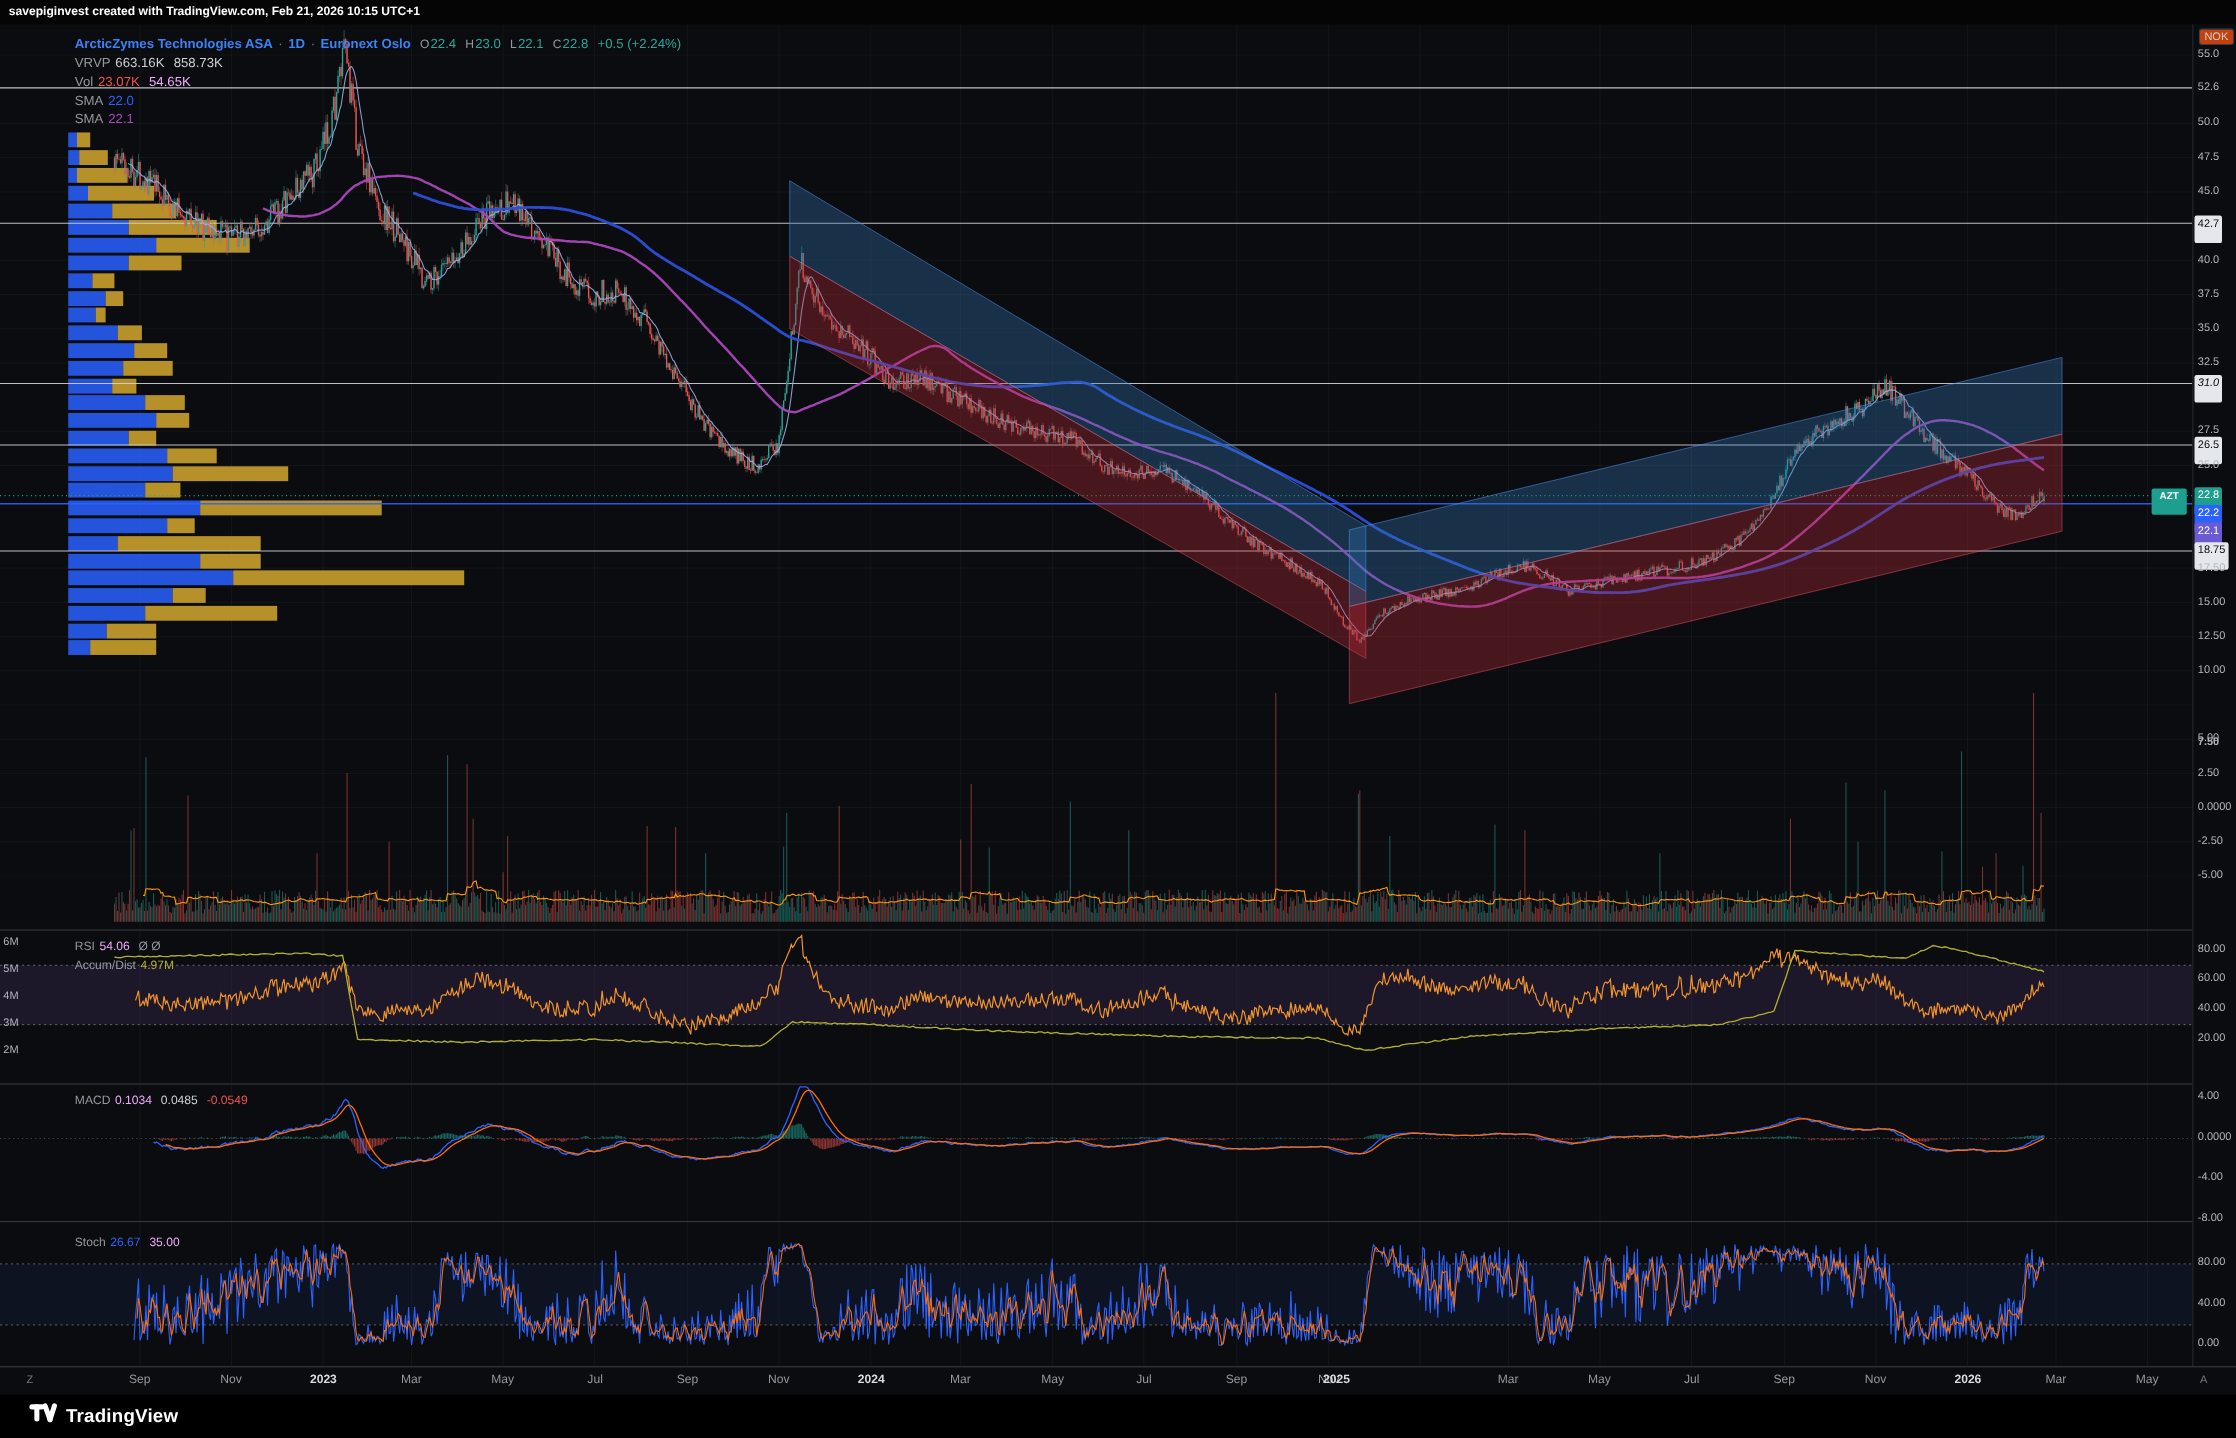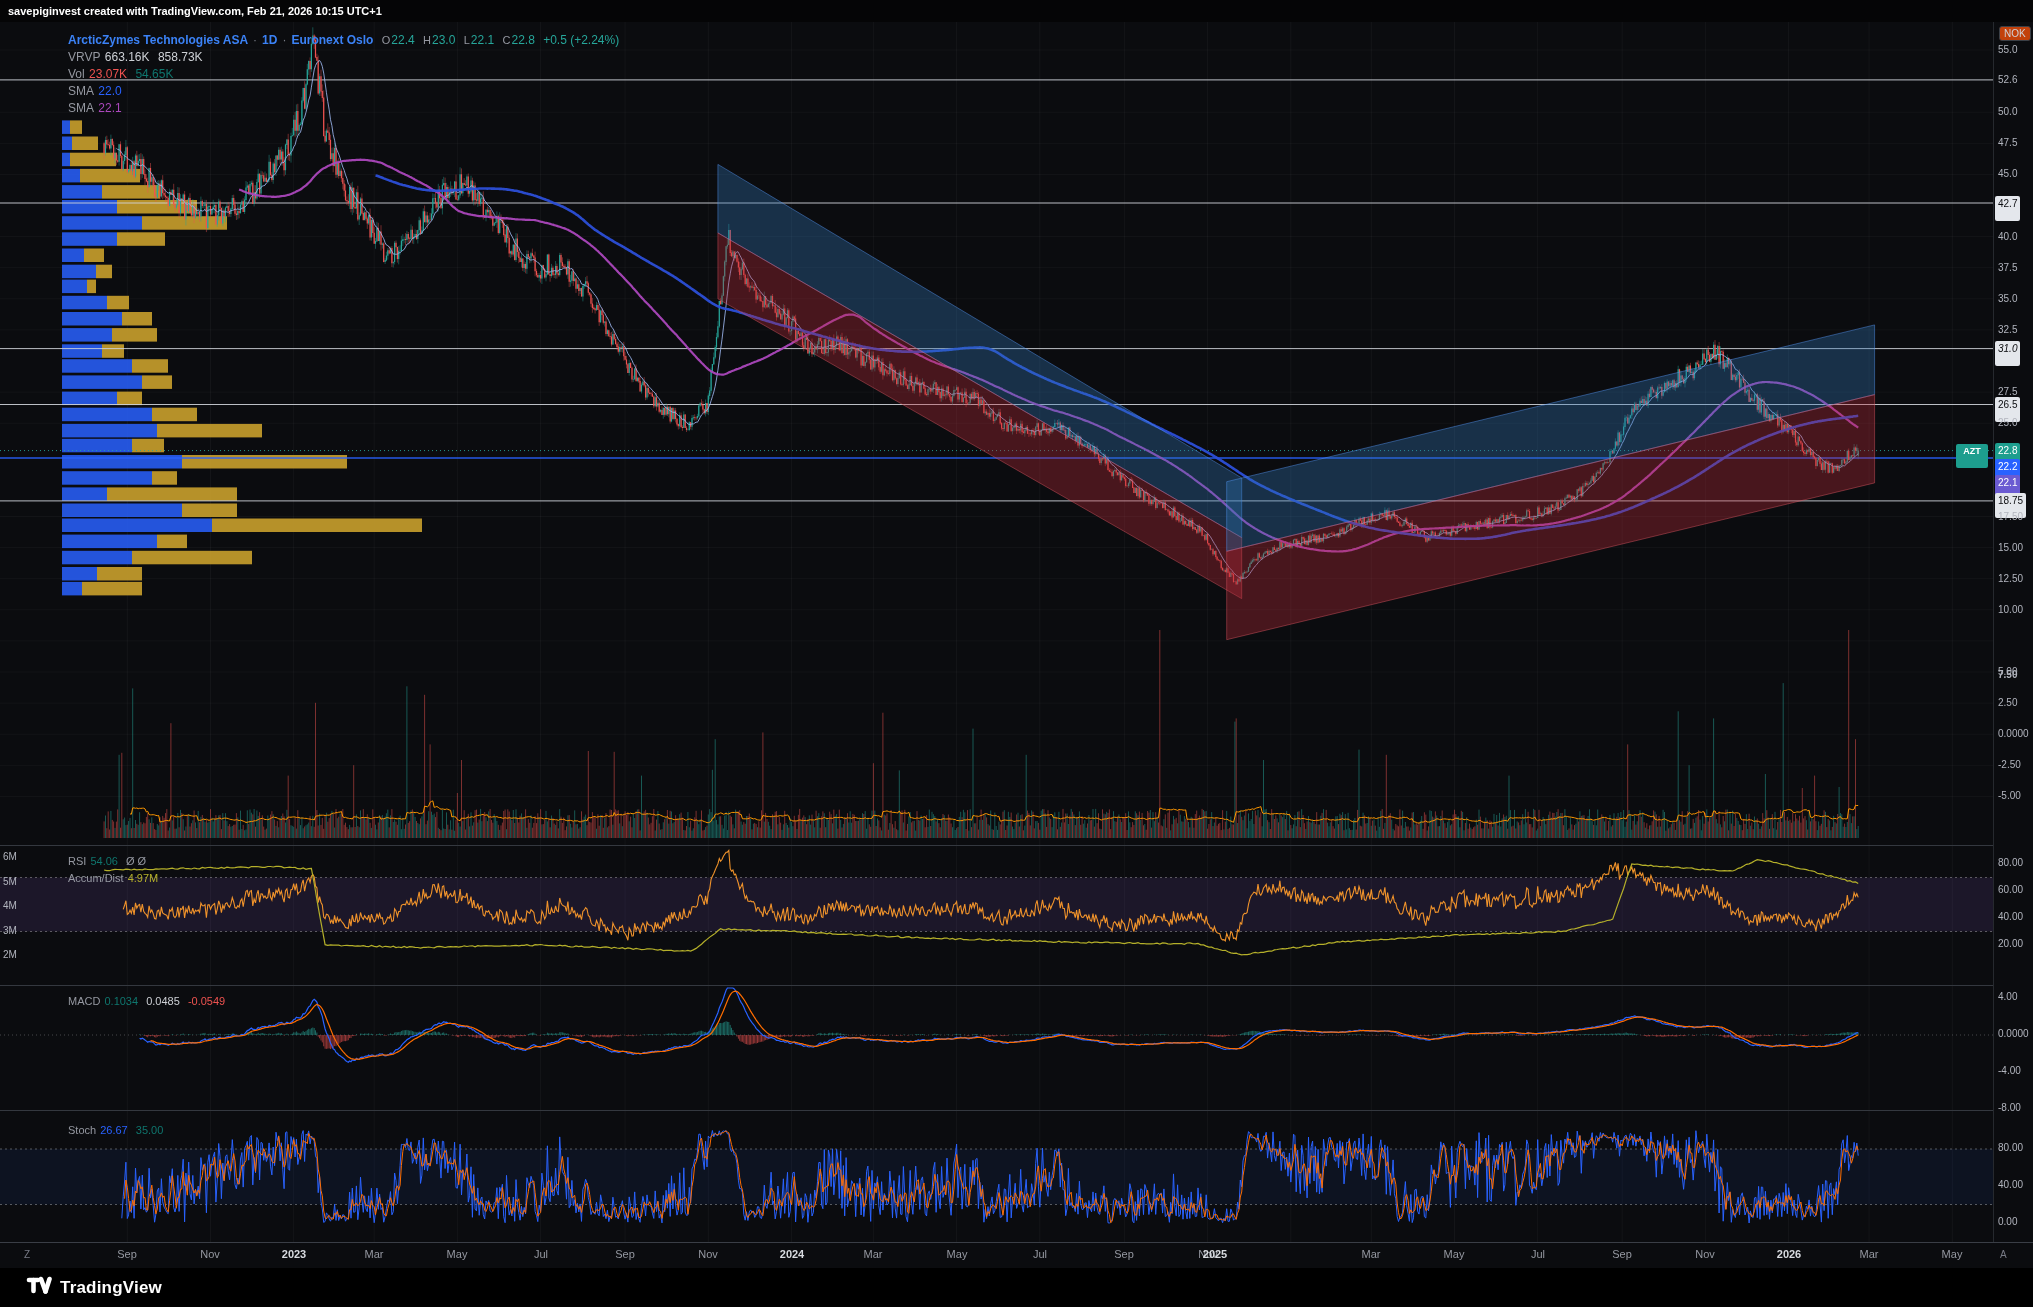--- a/index.html
+++ b/index.html
@@ -24,21 +24,21 @@
   .chip.blue2{background:#6b5bd2}
   #currency-label{position:absolute;top:4px;left:5px;color:#cfd3da;font-size:10px;
     border:1px solid #3a3f46;border-radius:3px;padding:1px 4px;background:#c2410c}
   #legend-main{position:absolute;left:68px;top:10px;z-index:10;font-size:12px}
   .lrow{height:17px;line-height:17px;white-space:nowrap}
   .lrow span{margin-right:5px}
   .sym{color:#3b82f6;font-weight:600}
   .lsep{color:#787b86}
   .llab{color:#9598a1;margin-right:1px !important}
   .ohlc .llab{font-size:11px}
-  .c-green{color:#26a69a}.c-red{color:#ef5350}.c-orange{color:#0f766e}
+  .c-green{color:#26a69a}.c-red{color:#ef5350}.c-orange{color:#f0abfc}
   .c-blue{color:#2962ff}.c-purple{color:#ab47bc}.c-light{color:#cdd0d5}
   .c-olive{color:#b5b02a}
   .sub-legend{position:absolute;left:68px;z-index:10;font-size:11px}
   #legend-rsi{top:831px}
   #legend-macd{top:971px}
   #legend-stoch{top:1100px}
   #ad-labels{position:absolute;left:0;top:823px;width:27px;height:140px;z-index:9}
   #ad-labels span{position:absolute;left:3px;color:#b2b5be;font-size:10px}
   #azt-tag{position:absolute;left:1956px;width:32px;text-align:center;background:#1d9e8e;color:#fff;
     font-size:9px;height:24px;line-height:14px;border-radius:2px;z-index:15;font-weight:700}

